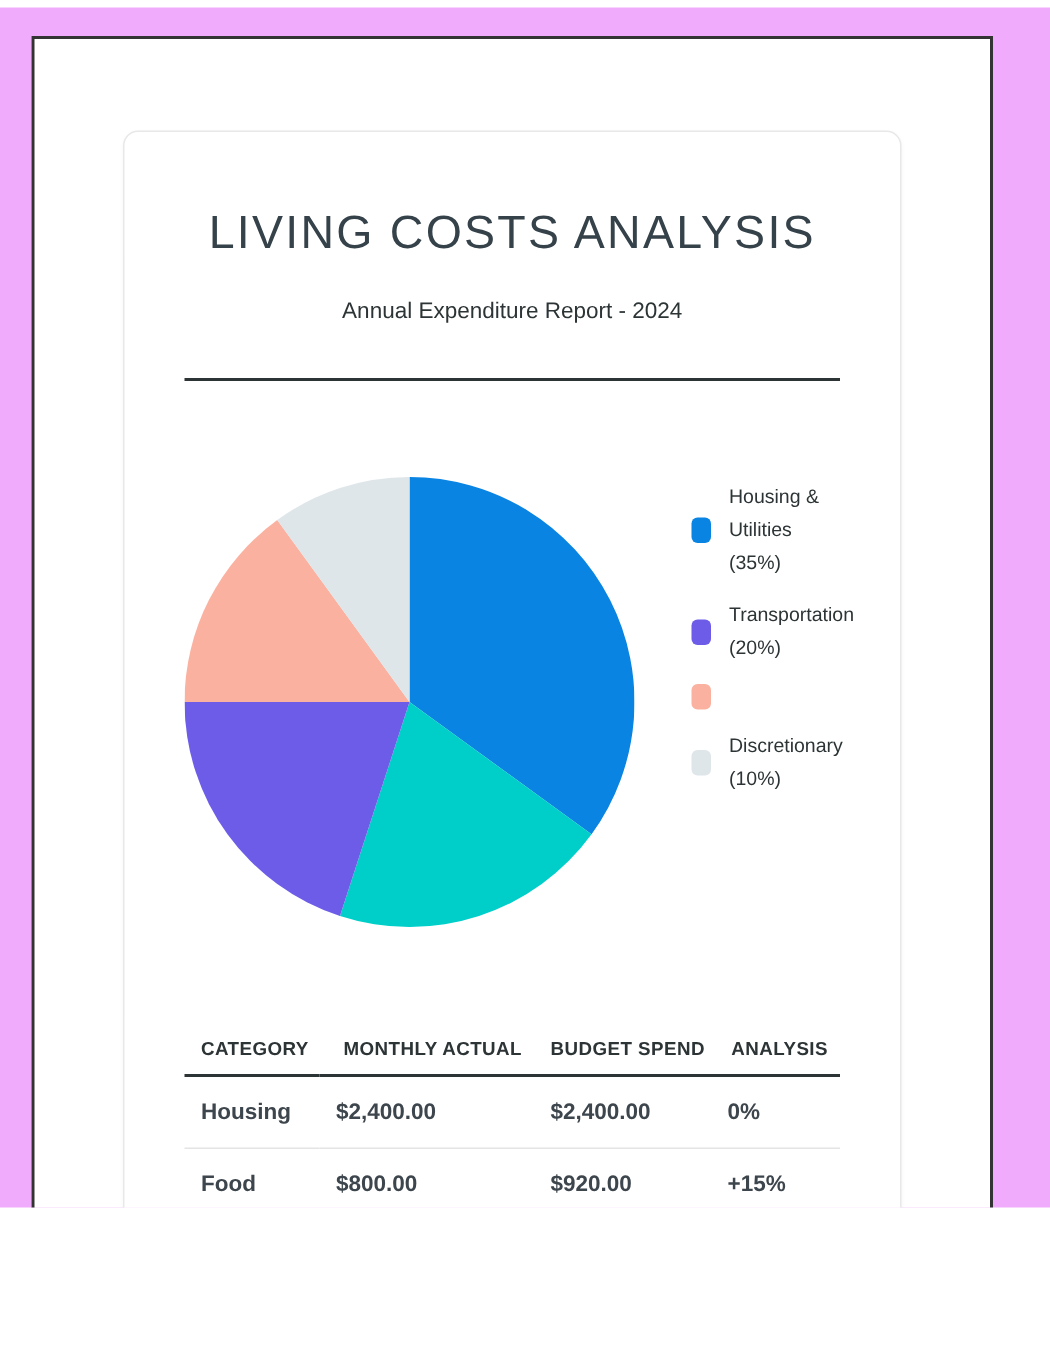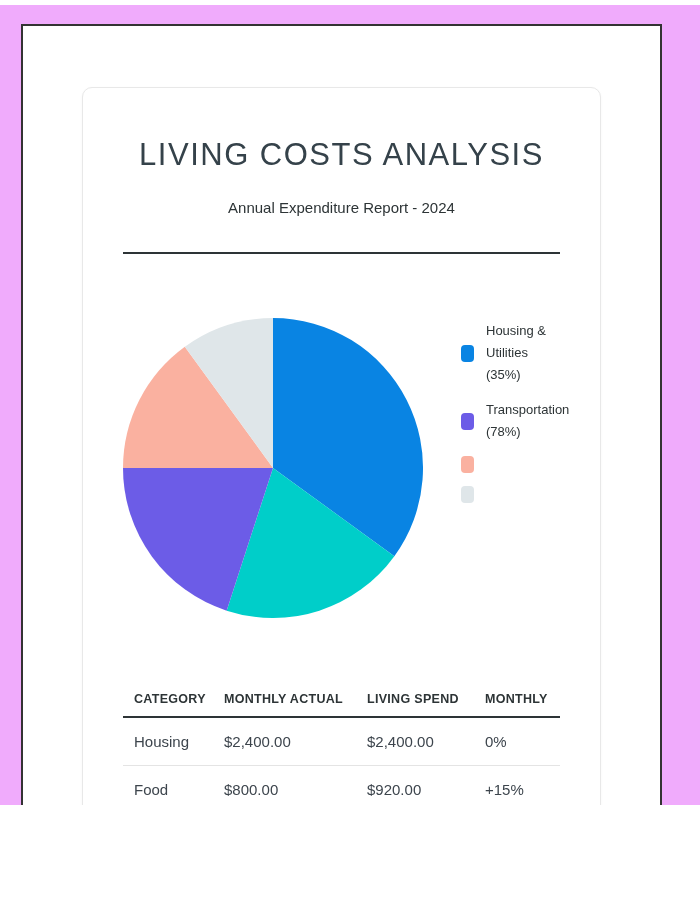--- a/index.html
+++ b/index.html
@@ -83,35 +83,36 @@
   table {
     width: 100%;
     border-collapse: collapse;
     table-layout: fixed;
   }
   col.c1 { width: 90px; }
   col.c2 { width: 143px; }
   col.c3 { width: 118px; }
   col.c4 { width: 86px; }
   th {
-    text-align: left;
+    text-align: right;
     font-size: 12.5px;
     font-weight: bold;
     letter-spacing: 0.3px;
     color: var(--body-text, #2d3436);
     padding: 4px 8px 10px 11px;
     border-bottom: 2px solid var(--rule, #2d3436);
     white-space: nowrap;
   }
   td {
     font-size: 15px;
     color: #3d454d;
     padding: 15px 8px 15px 11px;
     border-bottom: 1px solid var(--row-divider, #e4e4e4);
     white-space: nowrap;
+    font-weight: bold;
   }
 </style>
 </head>
 <body>
 
 <div class="viewport">
   <div class="frame">
     <div class="card">
 
       <h1 class="report-title">LIVING COSTS ANALYSIS</h1>
@@ -128,45 +129,46 @@
             <path d="M150,150 L0.00,150.00 A150,150 0 0 1 61.83,28.65 Z" fill="#fab1a0"></path>
             <path d="M150,150 L61.83,28.65 A150,150 0 0 1 150.00,0.00 Z" fill="#dfe6e9"></path>
           </svg>
         <div class="legend">
             <div class="legend-item">
               <span class="swatch" style="background: rgb(9, 132, 227);"></span>
               <span class="legend-label">Housing &amp; Utilities (35%)</span>
             </div>
             <div class="legend-item">
               <span class="swatch" style="background: rgb(108, 92, 231);"></span>
-              <span class="legend-label">Transportation (78%)</span>
+              <span class="legend-label">Transportation (20%)</span>
             </div>
             <div class="legend-item">
               <span class="swatch" style="background: rgb(250, 177, 160);"></span>
             </div>
             <div class="legend-item">
               <span class="swatch" style="background: rgb(223, 230, 233);"></span>
+              <span class="legend-label">Discretionary (10%)</span>
             </div>
           </div>
       </div>
 
       <div class="table-wrap">
         <table>
           <colgroup>
             <col class="c1">
               <col class="c2">
               <col class="c3">
               <col class="c4">
           </colgroup>
           <thead>
               <tr>
                 <th>CATEGORY</th>
                 <th>MONTHLY ACTUAL</th>
-                <th>LIVING SPEND</th>
-                <th>MONTHLY</th>
+                <th>BUDGET SPEND</th>
+                <th>ANALYSIS</th>
               </tr>
             </thead>
           <tbody>
               <tr>
                 <td>Housing</td>
                 <td>$2,400.00</td>
                 <td>$2,400.00</td>
                 <td>0%</td>
               </tr>
               <tr>

